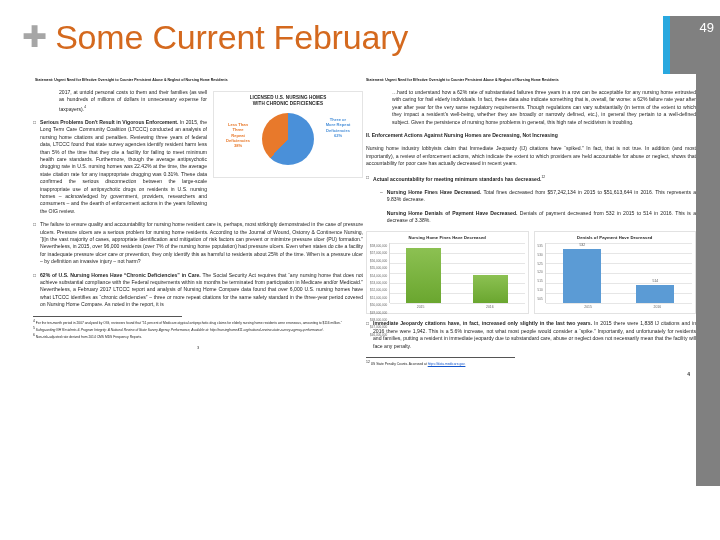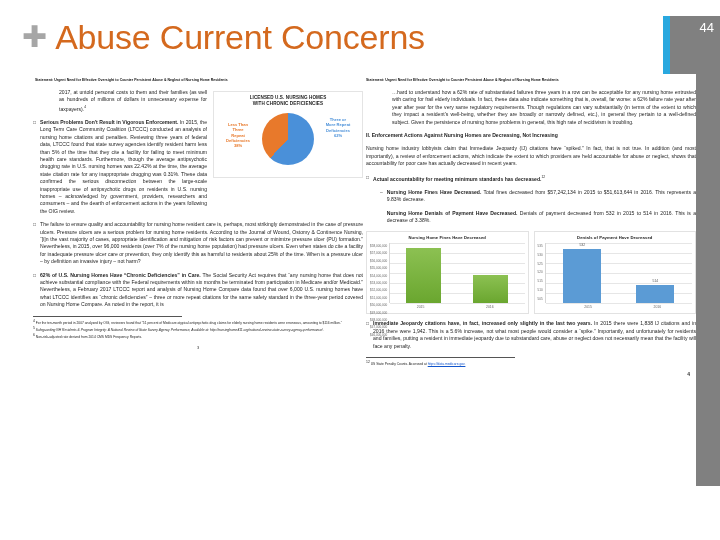--- a/index.html
+++ b/index.html
@@ -79,27 +79,27 @@
   .pgnum{text-align:center;font-size:4px;color:#333;margin-top:4px;}
   .pgnum-r{text-align:right;font-size:5px;font-weight:bold;color:#333;margin-top:4px;padding-right:6px;}
 </style>
 </head>
 <body>
 
 <div id="slide">
 
   <div id="title-row">
     <span id="plus-icon">✚</span>
-    <span id="slide-title">Abuse Current Concerns</span>
+    <span id="slide-title">Some Current February</span>
   </div>
 
   <div id="pager">
     <div id="pager-bar"></div>
     <div id="pager-block">
-      <span id="pager-num">44</span>
+      <span id="pager-num">49</span>
     </div>
   </div>
 
   <div class="doc" id="doc-left">
     <div class="doc-hdr">Statement: Urgent Need for Effective Oversight to Counter Persistent Abuse &amp; Neglect of Nursing Home Residents</div>
 
     <div class="body">
 
       <div id="pie-float">
         <div class="chart-card">

